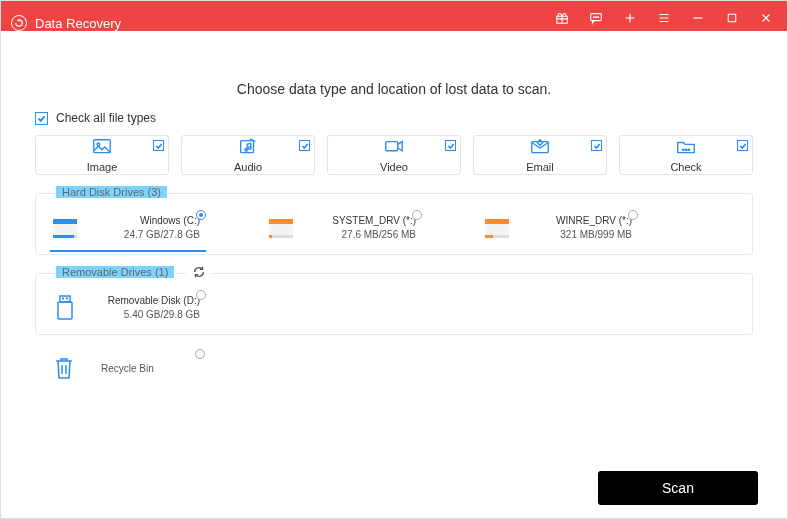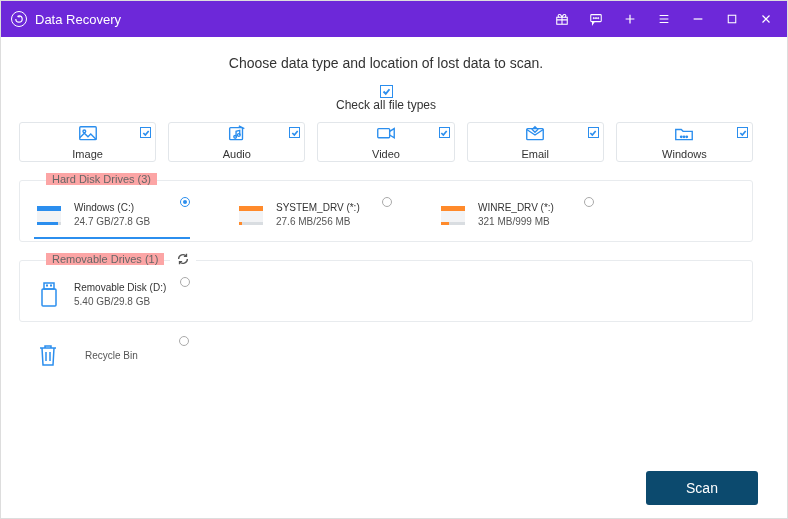--- a/index.html
+++ b/index.html
@@ -4,55 +4,55 @@
 <style>
   * { box-sizing: border-box; margin: 0; padding: 0; }
   body {
     width: 788px; height: 519px;
     font-family: "Segoe UI", Arial, sans-serif;
     background: #fff;
     overflow: hidden;
     border: 1px solid #ddd;
   }
   .titlebar {
-    height: 36px;
-    background: #6d28d9;
-    display: flex; align-items: center;
+    height: 30px;
+    background: #ef4444;
+    display: flex; align-items: flex-end;
     color: #fff; font-size: 13px;
     padding: 0 8px 0 10px;
     gap: 8px;
   }
   .titlebar .logo {
     width: 16px; height: 16px;
     border: 1.5px solid #fff; border-radius: 50%;
     display: flex; align-items: center; justify-content: center;
   }
   .titlebar .logo svg { width: 8px; height: 8px; }
   .titlebar .title { flex: 0 0 auto; }
   .titlebar .spacer { flex: 1; }
   .titlebar .tbtn {
     width: 26px; height: 26px;
     display: flex; align-items: center; justify-content: center;
     cursor: pointer;
     color: #fff;
   }
   .titlebar .tbtn svg { stroke: #fff; fill: none; }
   .content {
-    padding: 18px 34px 0 18px;
+    padding: 18px 34px 0 34px;
+    margin-top: 32px;
   }
   .heading {
     text-align: center;
     font-size: 14px; color: #333;
     margin-bottom: 14px;
   }
   .checkall {
-    display: flex; align-items: center; 
+    display: flex; align-items: center; gap: 8px;
     font-size: 12px; color: #333;
     margin-bottom: 10px;
-    flex-direction: column;
   }
   .cbox {
     width: 13px; height: 13px;
     border: 1.3px solid #2b8eee;
     display: flex; align-items: center; justify-content: center;
     cursor: pointer;
   }
   .cbox svg { width: 9px; height: 9px; stroke: #2b8eee; stroke-width: 2.5; fill: none; }
   .type-grid {
     display: flex; gap: 12px;
@@ -77,31 +77,31 @@
   .type-card .ticon svg { stroke: #2b8eee; fill: none; stroke-width: 1.5; }
   .type-card .tlabel { font-size: 11px; color: #333; }
   .group {
     border: 1px solid #e8ebee;
     border-radius: 3px;
     position: relative;
     padding: 20px 14px 10px 14px;
     margin-bottom: 18px;
   }
   .group-label {
-    position: absolute; top: -8px; left: 26px;
-    background: #fca5a5; padding: 0 6px;
+    position: absolute; top: -8px; left: 20px;
+    background: #7dd3fc; padding: 0 6px;
     font-size: 11px; color: #666;
   }
   .refresh {
     position: absolute; top: -9px; left: 150px;
     background: #fff; padding: 0 6px;
     cursor: pointer;
   }
   .refresh svg { width: 14px; height: 14px; stroke: #555; fill: none; stroke-width: 1.5;}
-  .drive-row { display: flex; gap: 52px; }
+  .drive-row { display: flex; gap: 66px; text-align: right; }
   .drive {
     display: flex; gap: 10px;
     width: 150px; position: relative;
     cursor: pointer;
   }
   .drive .dimg {
     width: 30px; height: 30px;
     display: flex; align-items: flex-start; justify-content: center;
   }
   .drive .dimg svg { width: 28px; height: 28px; }
@@ -136,22 +136,22 @@
     border: 1px solid #aaa; border-radius: 50%;
     background: #fff;
   }
   .loose-row .dimg { width: 30px; height: 30px; display:flex; align-items:center; justify-content:center;}
   .loose-row .dimg svg { width: 24px; height: 26px; stroke:#2b8eee; fill:none; stroke-width:1.5;}
   .loose-row .label { font-size: 10px; color: #555; }
   .footer {
     position: absolute; bottom: 14px; right: 30px;
   }
   .scan-btn {
-    width: 112px; height: 34px;
-    background: #0c4a6e; color: #fff;
+    width: 160px; height: 34px;
+    background: #000000; color: #fff;
     border: none; border-radius: 3px;
     font-size: 14px; cursor: pointer;
   }
 </style>
 </head>
 <body>
 
 <div class="titlebar">
   <span class="logo">
     <svg viewBox="0 0 10 10">
@@ -272,21 +272,21 @@
           <svg viewBox="0 0 12 12">
             <path d="M2 6l3 3 5-6"></path>
           </svg>
         </span>
       <span class="ticon"><svg viewBox="0 0 24 20">
             <path d="M3 6h6l2 2h10v9H3z"></path>
             <circle cx="9" cy="14" r="0.8" fill="#2b8eee"></circle>
             <circle cx="12" cy="14" r="0.8" fill="#2b8eee"></circle>
             <circle cx="15" cy="14" r="0.8" fill="#2b8eee"></circle>
           </svg></span>
-      <span class="tlabel">Windows</span>
+      <span class="tlabel">Check</span>
     </div>
   </div>
 
   <div class="group">
     <span class="group-label">Hard Disk Drives (3)</span>
     <div class="drive-row" id="hdd-row">
         <div class="drive selected">
           <span class="radio checked"></span>
           <span class="dimg">
             <svg viewBox="0 0 28 28">

